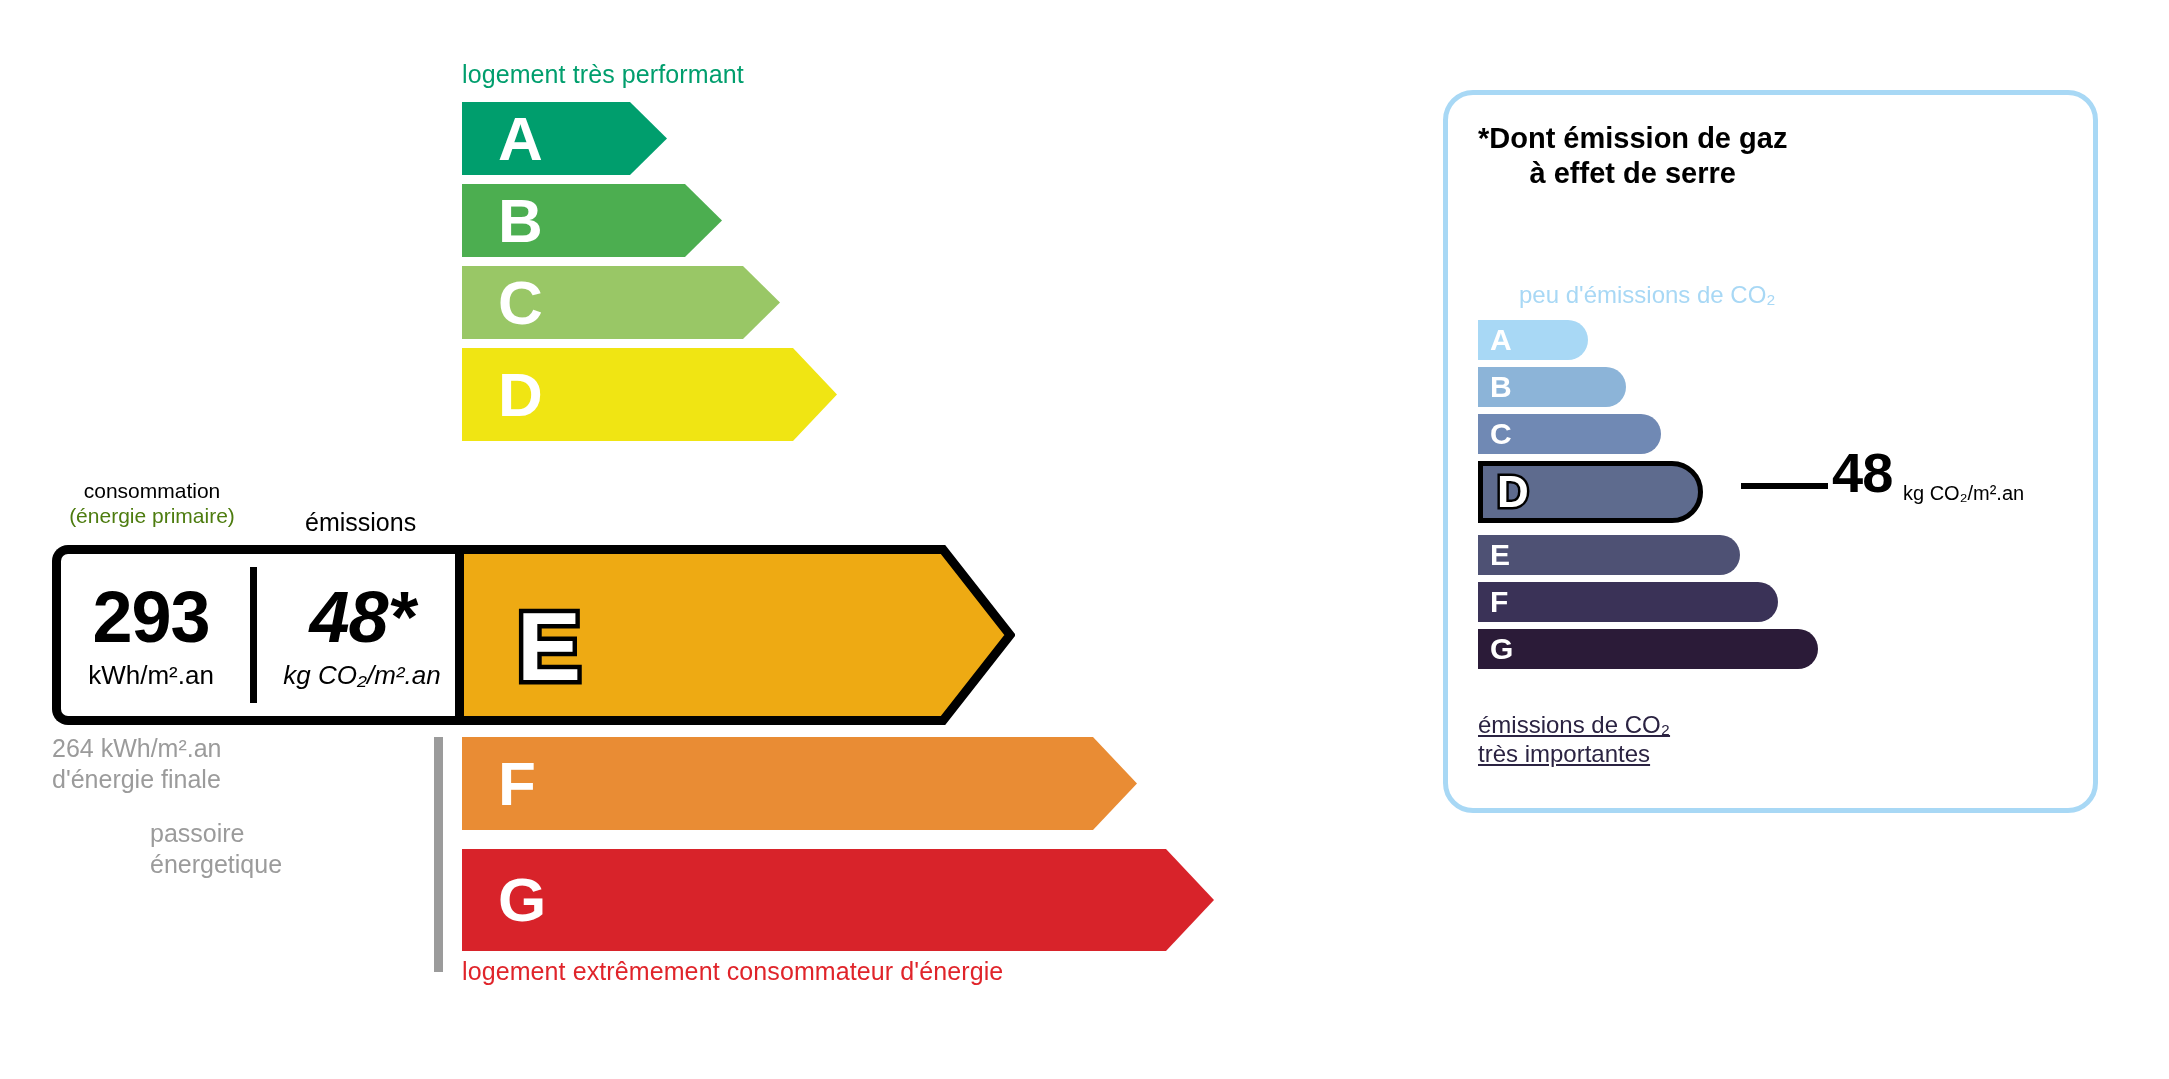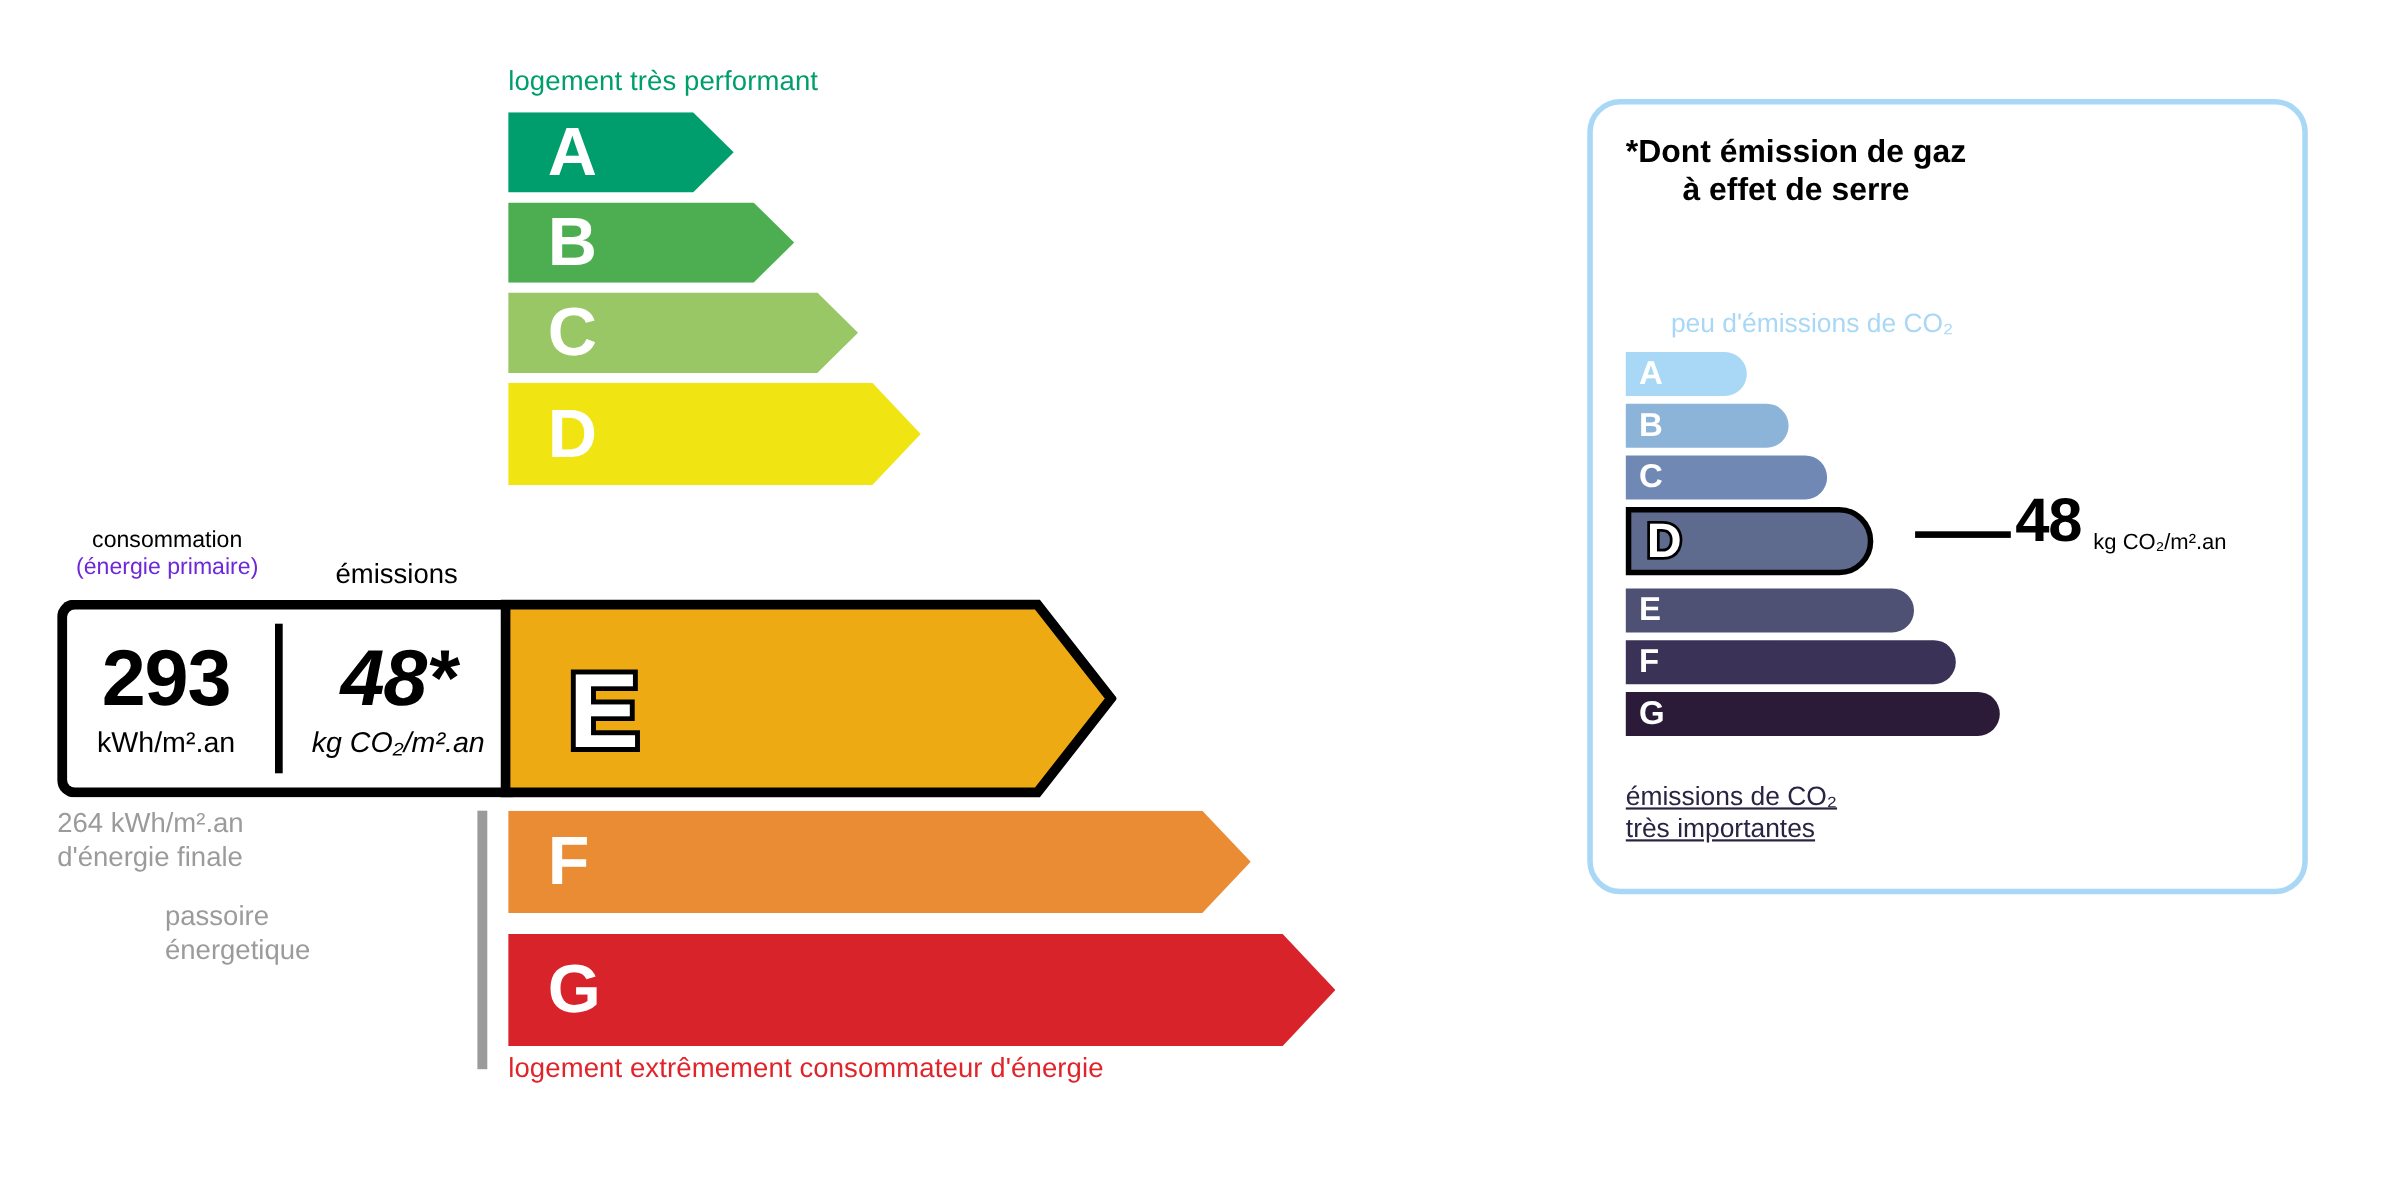--- a/index.html
+++ b/index.html
@@ -51,21 +51,21 @@
   .unit{
     position:absolute;left:0;right:0;top:116px;text-align:center;
     font-size:26px;color:#000;line-height:1.1;white-space:nowrap;
   }
   .earrow{position:absolute;left:403px;top:0;width:560px;height:180px;}
 
   .lbl-conso{
     position:absolute;left:52px;top:478px;width:200px;text-align:center;
     font-size:21px;color:#000;line-height:1.2;
   }
-  .lbl-conso .sub{color:#6d28d9;white-space:nowrap;}
+  .lbl-conso .sub{color:#4d7c0f;white-space:nowrap;}
   .lbl-emis{
     position:absolute;left:305px;top:508px;
     font-size:25px;color:#000;white-space:nowrap;
   }
   .lbl-final{
     position:absolute;left:52px;top:733px;
     font-size:25px;color:#9b9b9b;line-height:1.25;white-space:nowrap;
   }
   .lbl-pass{
     position:absolute;left:150px;top:818px;width:262px;text-align:left;

